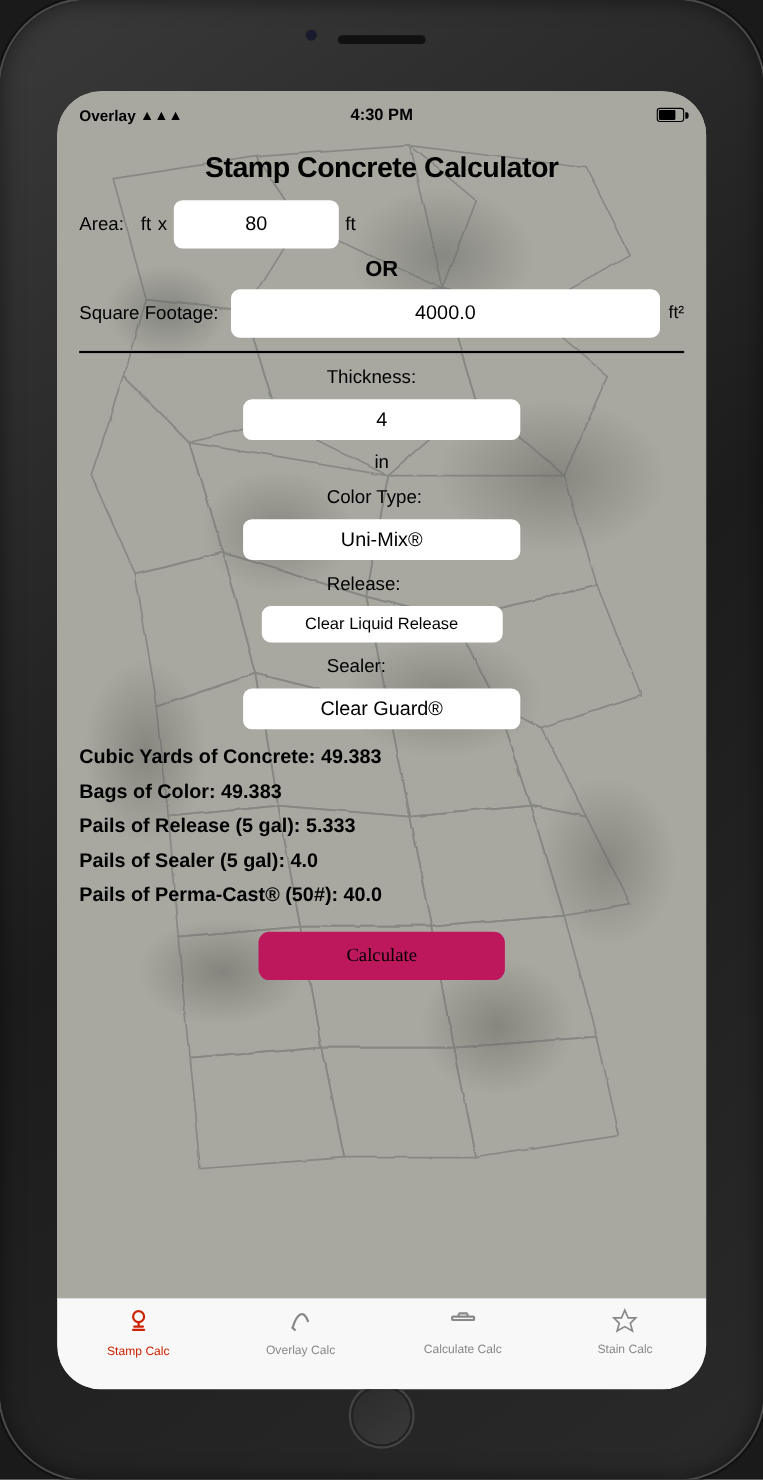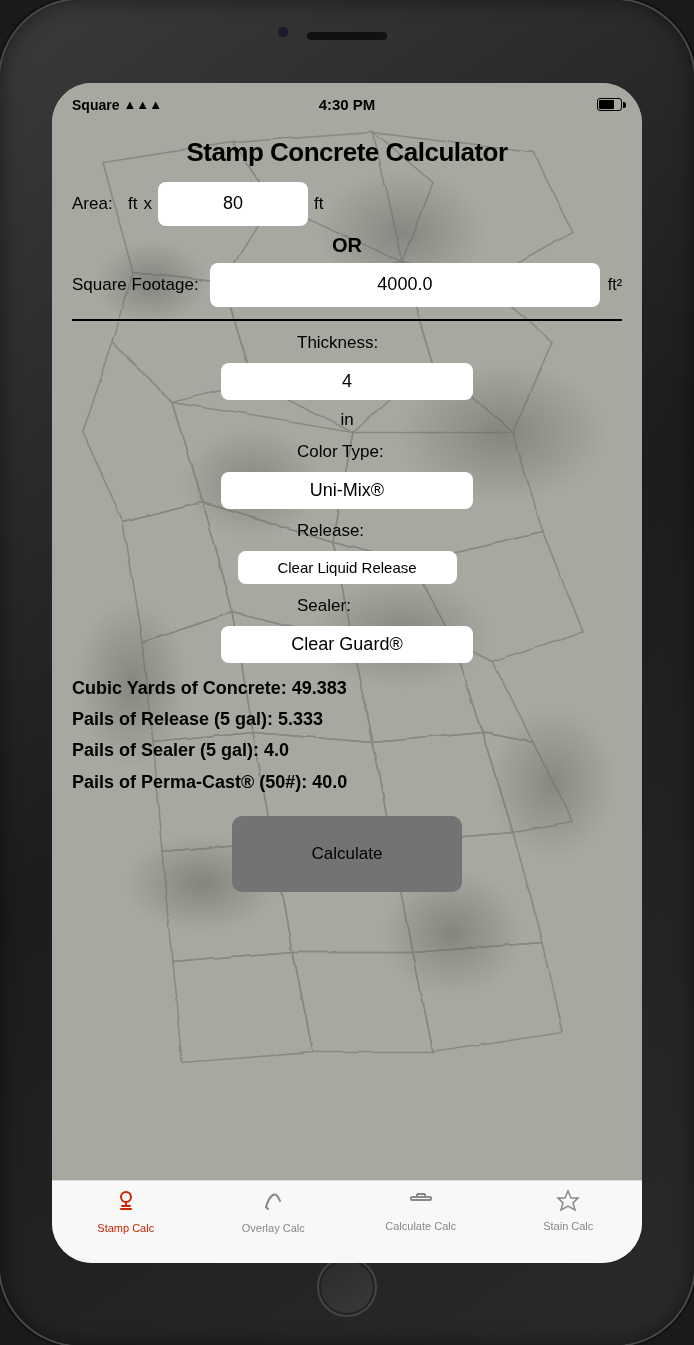--- a/index.html
+++ b/index.html
@@ -285,28 +285,29 @@
 
     
     .calc-btn-area {
       display: flex;
       justify-content: center;
       margin-top: 10px;
       padding-bottom: 10px;
     }
 
     .calc-button {
-      background: #737373;
+      background: #be185d;
       border: none;
       border-radius: 10px;
-      padding: 28px 80px;
+      padding: 12px 80px;
       font-size: 17px;
       font-weight: 500;
       color: #000;
       cursor: pointer;
+      font-family: Liberation Serif, serif;
     }
 
     
     .tab-bar {
       height: 83px;
       background: #f8f8f8;
       border-top: 1px solid #ddd;
       display: flex;
       align-items: flex-start;
       padding-top: 8px;
@@ -427,21 +428,21 @@
           <path d="M340,760 L460,750 L490,860 L360,870 Z"></path>
           <path d="M120,880 L240,870 L260,970 L130,980 Z"></path>
           <path d="M240,870 L360,870 L380,970 L260,970 Z"></path>
           <path d="M360,870 L490,860 L510,950 L380,970 Z"></path>
         </g>
       </svg>
     </div>
 
     <div class="status-bar">
       <div class="status-carrier">
-        <span>Square</span>
+        <span>Overlay</span>
         <span style="font-size:13px;">▲▲▲</span>
       </div>
       <div class="status-time">4:30 PM</div>
       <div class="status-right">
         <div class="battery-icon">
           <div class="battery-fill"></div>
         </div>
       </div>
     </div>
 
@@ -483,20 +484,21 @@
           <input class="input-field form-input" value="Clear Liquid Release" type="text" style="font-size: 15px;">
         </div>
 
         <div class="form-row">
           <span class="form-label">Sealer:</span>
           <input class="input-field form-input" value="Clear Guard®" type="text" style="">
         </div>
 
         <div class="results">
           <div class="result-item">Cubic Yards of Concrete: 49.383</div>
+          <div class="result-item">Bags of Color: 49.383</div>
           <div class="result-item">Pails of Release (5 gal): 5.333</div>
           <div class="result-item">Pails of Sealer (5 gal): 4.0</div>
           <div class="result-item">Pails of Perma-Cast® (50#): 40.0</div>
         </div>
 
         <div class="calc-btn-area">
           <button class="calc-button">Calculate</button>
         </div>
 
       </div>

